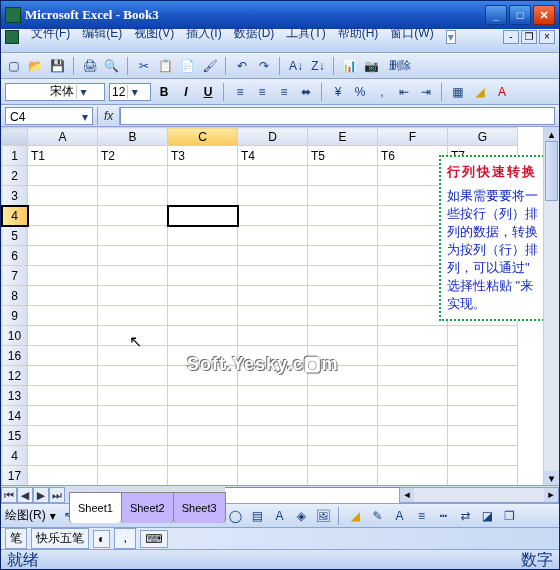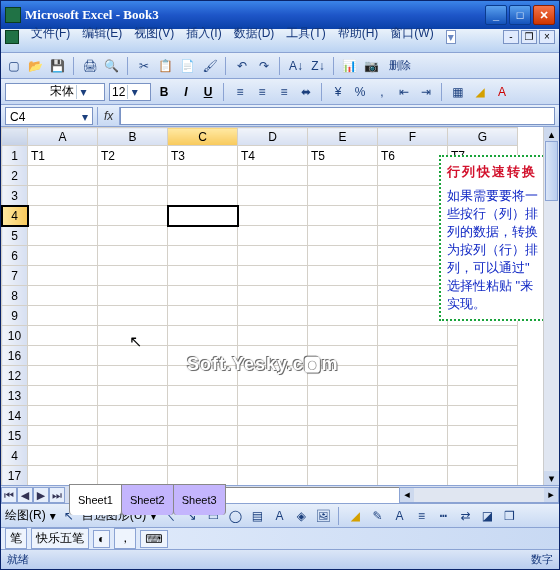--- a/index.html
+++ b/index.html
@@ -43,29 +43,29 @@
 .grid td { height:20px; padding:0 3px; }
 .grid td.sel { outline:2px solid #000; outline-offset:-1px; }
 .callout { position:absolute; right:12px; top:28px; width:108px; border:2px dotted #19a33a; background:#fff; padding:6px; color:#1027c4; font-size:13px; line-height:18px; }
 .callout .ctitle { color:#d2112c; font-weight:bold; margin-bottom:6px; letter-spacing:2px;}
 .watermark { position:absolute; left:186px; top:227px; font-family: Arial; font-size:18px; font-weight:bold; color:#fff; text-shadow: 0 0 2px #888, 1px 1px 0 #666, -1px -1px 0 #666; letter-spacing:1px; pointer-events:none; }
 .cursor { position:absolute; left:128px; top:205px; font-size:16px; color:#000; pointer-events:none; }
 .tabbar { height:18px; background:#d6dff1; border-top:1px solid #8ba3d3; display:flex; align-items:center; font-size:11px; }
 .tabnav { display:flex; }
 .tabnav .nb { width:16px; height:16px; border:1px solid #8ba3d3; background:#e6eefb; text-align:center; line-height:14px; color:#335; }
 .tabs { display:flex; margin-left:4px; }
-.tab { padding:9px 8px; border:1px solid #888; border-bottom:none; background:#fff; border-radius: 0 0 4px 4px; margin-right:-1px; position:relative; top:5px;}
+.tab { padding:9px 8px; border:1px solid #888; border-bottom:none; background:#fff; border-radius: 0 0 4px 4px; margin-right:-1px; position:relative; top:13px;}
 .tab.inactive { background:#c4b5fd; }
 .tabfill { flex:1; background:#fff; border-top:1px solid #888; height:16px; }
 .hscroll { width:160px; height:16px; background:#e0e6f1; border:1px solid #8ba3d3; display:flex; }
 .hscroll .ar { width:14px; background:#cdd9ee; text-align:center; }
 .drawbar { height:24px; background: linear-gradient(to bottom,#e7effa,#c8d9f3); border-top:1px solid #8ba3d3; display:flex; align-items:center; padding:2px 4px; gap:4px; font-size:12px; color:#000;}
 .imebar { height:22px; background: linear-gradient(to right,#e5eefc,#c8d9f3); border-top:1px solid #8ba3d3; display:flex; align-items:center; padding:2px 4px; font-size:12px; }
 .imebar .imebox { border:1px solid #8ba3d3; background:#eef4fd; padding:1px 4px; margin-right:4px; }
-.statusbar { height:20px; background: linear-gradient(to bottom,#dbe6f7,#b9cdee); border-top:1px solid #8ba3d3; display:flex; align-items:center; font-size:11px; color:#13357a; padding:0 6px; }
+.statusbar { height:20px; background: linear-gradient(to bottom,#dbe6f7,#b9cdee); border-top:1px solid #8ba3d3; display:flex; font-size:16px; color:#13357a; padding:0 6px; }
 .statusbar .sr { margin-left:auto; }
 .vscroll { position:absolute; right:0; top:0; bottom:0; width:16px; background:#e0e6f1; border-left:1px solid #ccc; }
 .vscroll .ar { height:14px; background:#cdd9ee; text-align:center; line-height:14px; }
 .vscroll .thumb { position:absolute; top:14px; left:1px; right:1px; height:60px; background:linear-gradient(to right,#dbe6f7,#b9cdee); border:1px solid #8ba3d3; }
 </style>
 </head>
 <body>
 
 <div class="window">
 

